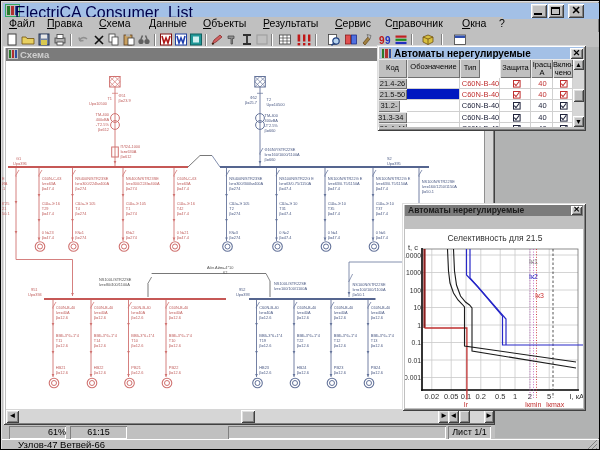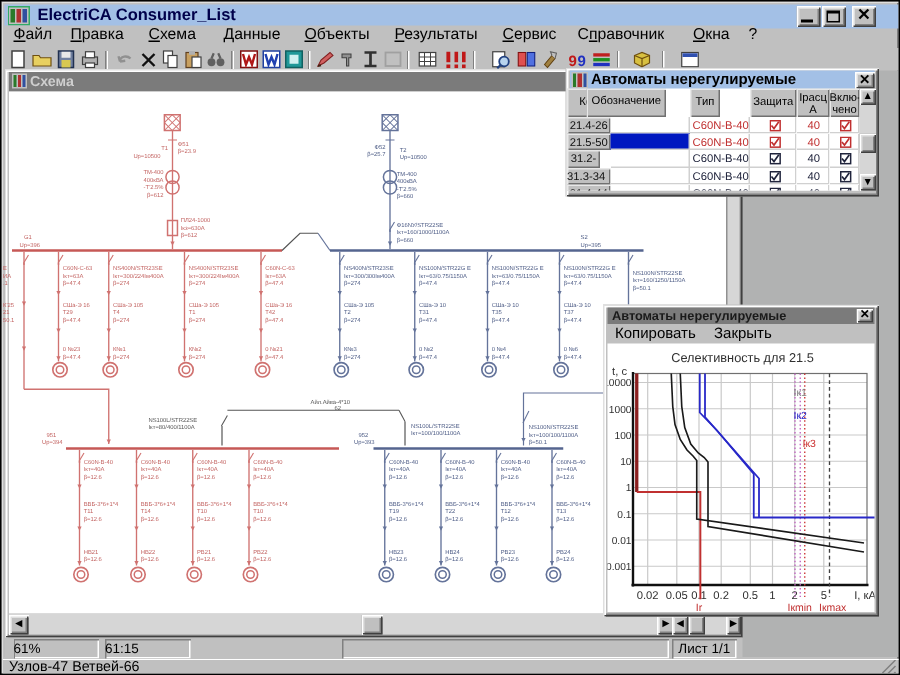--- a/index.html
+++ b/index.html
@@ -11,21 +11,21 @@
 .fld{position:absolute;background:#c0c0c0;box-shadow:inset 1px 1px 0 #808080,inset -1px -1px 0 #fff;font-size:9px;color:#000}
 </style></head><body>
 <div id="app">
 
 <div class="abs" style="left:2px;top:2px;width:596px;height:16px;background:#a3c0e6"></div>
 <div class="abs" style="left:4px;top:3px;width:15px;height:13px;background:#c0c0c0;box-shadow:inset 0 0 0 1px #3a6;overflow:hidden">
  <div class="abs" style="left:2px;top:2px;width:3px;height:9px;background:#2a7a2a"></div>
  <div class="abs" style="left:6px;top:2px;width:3px;height:9px;background:#b03030"></div>
  <div class="abs" style="left:10px;top:2px;width:3px;height:9px;background:#3050a0"></div>
 </div>
-<div class="abs" style="left:24px;top:3px;font-size:11px;font-weight:bold;color:#00004a">ElectriCA Consumer_List</div>
+<div class="abs" style="left:14px;top:3px;font-size:16px;font-weight:normal;color:#00004a">ElectriCA Consumer_List</div>
 <div class="abs btn" style="left:530px;top:3px;width:16px;height:14px">
       <div class="abs" style="left:3px;top:9px;width:8px;height:2px;background:#000"></div>
     </div>
 <div class="abs btn" style="left:547px;top:3px;width:16px;height:14px">
       <div class="abs" style="left:3px;top:3px;width:9px;height:8px;border:1px solid #000;border-top-width:2px"></div>
     </div>
 <div class="abs btn" style="left:567px;top:3px;width:16px;height:14px;font-size:11px;font-weight:bold;text-align:center;line-height:13px">✕</div>
 
 <div class="abs" style="left:2px;top:16px;width:500px;height:13px;background:#c0c0c0">
 <span class="mi" style="left:6px"><u>Ф</u>айл</span>
@@ -171,26 +171,26 @@
  <div class="abs" style="left:3px;top:363px;width:487px;height:14px;background:#d6d6d6"></div>
  <div class="abs btn" style="left:3px;top:364px;width:13px;height:13px;font-size:8px;text-align:center;line-height:12px">◄</div>
  <div class="abs btn" style="left:238px;top:364px;width:14px;height:13px"></div>
  <div class="abs btn" style="left:435px;top:364px;width:12px;height:13px;font-size:8px;text-align:center;line-height:12px">►</div>
  <div class="abs btn" style="left:445px;top:364px;width:11px;height:13px;font-size:8px;text-align:center;line-height:12px">◄</div>
  <div class="abs btn" style="left:456px;top:364px;width:11px;height:13px"></div>
  <div class="abs btn" style="left:481px;top:364px;width:10px;height:13px;font-size:8px;text-align:center;line-height:12px">►</div>
 </div>
 
 <div class="abs" style="left:2px;top:424px;width:492px;height:14px;background:#c0c0c0"></div>
-<div class="fld" style="left:8px;top:425px;width:57px;height:13px;text-align:left;line-height:13px">61%</div>
-<div class="fld" style="left:69px;top:425px;width:57px;height:13px;line-height:13px">61:15</div>
+<div class="fld" style="left:8px;top:425px;width:57px;height:13px;text-align:right;line-height:13px">61%</div>
+<div class="fld" style="left:69px;top:425px;width:57px;height:13px;text-align:center;line-height:13px">61:15</div>
 <div class="fld" style="left:227px;top:425px;width:218px;height:13px"></div>
 <div class="fld" style="left:447px;top:425px;width:43px;height:13px;text-align:center;line-height:13px">Лист 1/1</div>
 
-<div class="abs" style="left:1px;top:438px;width:598px;height:11px;background:#c0c0c0;box-shadow:inset 0 1px 0 #fff;font-size:9.5px;color:#000;padding-left:4px;line-height:12px">Узлов-47  Ветвей-66</div>
+<div class="abs" style="left:1px;top:438px;width:598px;height:11px;background:#c0c0c0;box-shadow:inset 0 1px 0 #fff;font-size:9.5px;color:#000;padding-left:16px;line-height:12px">Узлов-47  Ветвей-66</div>
 <svg class="abs" style="left:587px;top:439px" width="10" height="9">
       <path d="M9,0 L0,9 M9,4 L4,9 M9,8 L8,9" stroke="#808080" stroke-width="1" fill="none"></path>
     </svg>
 
 <svg class="abs" style="left:0;top:0" width="600" height="450" viewBox="0 0 600 450">
 <rect x="108.6" y="75.5" width="10.5" height="10.5" fill="none" stroke="#d07270" stroke-width="1"></rect>
 <line x1="108.6" y1="75.5" x2="119.1" y2="86.0" stroke="#d07270" stroke-width="0.7"></line>
 <line x1="119.1" y1="75.5" x2="108.6" y2="86.0" stroke="#d07270" stroke-width="0.7"></line>
 <line x1="113.8" y1="75.5" x2="108.6" y2="80.7" stroke="#d07270" stroke-width="0.7"></line>
 <line x1="119.1" y1="80.7" x2="113.8" y2="86.0" stroke="#d07270" stroke-width="0.7"></line>
@@ -550,21 +550,21 @@
 <div class="abs" style="left:3px;top:2px;width:203px;height:13px;background:#a3c0e6"></div>
 <div class="abs" style="left:4px;top:3px;width:11px;height:11px;background:#c0c0c0">
         <div class="abs" style="left:1px;top:1px;width:2px;height:9px;background:#2a7a2a"></div>
         <div class="abs" style="left:4px;top:1px;width:3px;height:9px;background:#b03030"></div>
         <div class="abs" style="left:8px;top:1px;width:2px;height:9px;background:#3050a0"></div>
       </div>
 <div class="abs" style="left:17px;top:3px;font-size:10px;font-weight:bold;color:#000">Автоматы нерегулируемые</div>
 <div class="abs btn" style="left:193px;top:3px;width:13px;height:11px;font-size:9px;font-weight:bold;text-align:center;line-height:10px">✕</div>
 <div class="abs" style="left:1px;top:14px;width:195px;height:68px;background:#fff;overflow:hidden">
 <div class="abs" style="left:0px;top:0;width:29px;height:19px;background:#c0c0c0;box-shadow:inset 1px 1px 0 #e8e8e8,inset -1px -1px 0 #707070;font-size:7.5px;text-align:center;padding-top:5px;line-height:8px;color:#000">Код</div>
-<div class="abs" style="left:13px;top:0;width:53px;height:19px;background:#c0c0c0;box-shadow:inset 1px 1px 0 #e8e8e8,inset -1px -1px 0 #707070;font-size:7.5px;text-align:center;padding-top:4px;line-height:8px;color:#000">Обозначение</div>
+<div class="abs" style="left:29px;top:0;width:53px;height:19px;background:#c0c0c0;box-shadow:inset 1px 1px 0 #e8e8e8,inset -1px -1px 0 #707070;font-size:7.5px;text-align:center;padding-top:4px;line-height:8px;color:#000">Обозначение</div>
 <div class="abs" style="left:82px;top:0;width:20px;height:19px;background:#c0c0c0;box-shadow:inset 1px 1px 0 #e8e8e8,inset -1px -1px 0 #707070;font-size:7.5px;text-align:center;padding-top:5px;line-height:8px;color:#000">Тип</div>
 <div class="abs" style="left:122px;top:0;width:31px;height:19px;background:#c0c0c0;box-shadow:inset 1px 1px 0 #e8e8e8,inset -1px -1px 0 #707070;font-size:7.5px;text-align:center;padding-top:5px;line-height:8px;color:#000">Защита</div>
 <div class="abs" style="left:153px;top:0;width:22px;height:19px;background:#c0c0c0;box-shadow:inset 1px 1px 0 #e8e8e8,inset -1px -1px 0 #707070;font-size:7.5px;text-align:center;padding-top:2px;line-height:8px;color:#000">Iрасц<br>А</div>
 <div class="abs" style="left:175px;top:0;width:20px;height:19px;background:#c0c0c0;box-shadow:inset 1px 1px 0 #e8e8e8,inset -1px -1px 0 #707070;font-size:7.5px;text-align:center;padding-top:2px;line-height:8px;color:#000">Вклю-<br>чено</div>
 <div class="abs" style="left:0;top:19.0px;width:29px;height:11.2px;background:#c0c0c0;box-shadow:inset 1px 1px 0 #e8e8e8,inset -1px -1px 0 #707070;font-size:7.5px;text-align:center;line-height:11.2px;color:#111">21.4-26</div>
 <div class="abs" style="left:29px;top:19.0px;width:53px;height:11.2px;background:#fff;box-shadow:inset -1px -1px 0 #d0d0d0"></div>
 <div class="abs" style="left:82px;top:19.0px;width:40px;height:11.2px;background:#fff;box-shadow:inset -1px -1px 0 #d0d0d0"></div>
 <div class="abs" style="left:122px;top:19.0px;width:31px;height:11.2px;background:#fff;box-shadow:inset -1px -1px 0 #d0d0d0"></div>
 <div class="abs" style="left:153px;top:19.0px;width:22px;height:11.2px;background:#fff;box-shadow:inset -1px -1px 0 #d0d0d0"></div>
 <div class="abs" style="left:175px;top:19.0px;width:20px;height:11.2px;background:#fff;box-shadow:inset -1px -1px 0 #d0d0d0"></div>
@@ -646,24 +646,20 @@
 <div class="abs" style="left:196px;top:14px;width:11px;height:68px;background:#d6d6d6"></div>
 <div class="abs btn" style="left:196px;top:14px;width:11px;height:11px;font-size:7px;text-align:center;line-height:11px">▲</div>
 <div class="abs btn" style="left:196px;top:44px;width:11px;height:13px"></div>
 <div class="abs btn" style="left:196px;top:71px;width:11px;height:11px;font-size:7px;text-align:center;line-height:11px">▼</div>
 </div>
 
 <div class="abs raised" style="left:401px;top:202px;width:184px;height:208px;background:#c0c0c0">
 <div class="abs" style="left:3px;top:2px;width:178px;height:11px;background:#7b7b7b"></div>
 <div class="abs" style="left:6px;top:2px;font-size:8.5px;font-weight:bold;color:#1a1a1a">Автоматы нерегулируемые</div>
 <div class="abs btn" style="left:169px;top:3px;width:11px;height:9px;font-size:8px;font-weight:bold;text-align:center;line-height:8px">✕</div>
-<div class="abs" style="left:3px;top:13px;width:178px;height:13px;background:#c0c0c0;font-size:10px;color:#000">
-        <span class="abs" style="left:5px;top:1px">Копировать</span>
-        <span class="abs" style="left:71px;top:1px">Закрыть</span>
-      </div>
 <div class="abs" style="left:3px;top:26px;width:178px;height:179px;background:#fff"></div>
 <svg class="abs" style="left:3px;top:26px" width="178" height="179" viewBox="3 26 178 179">
 <text x="93" y="38" font-size="8.5" fill="#303030" text-anchor="middle" font-family="Liberation Sans,sans-serif">Селективность для 21.5</text>
 <text x="6" y="47" font-size="7.5" fill="#303030" text-anchor="start" font-family="Liberation Sans,sans-serif">t, c</text>
 <line x1="29.8" y1="46" x2="29.8" y2="187" stroke="#c9c9c9" stroke-width="0.8"></line>
 <line x1="49.2" y1="46" x2="49.2" y2="187" stroke="#c9c9c9" stroke-width="0.8"></line>
 <line x1="64.0" y1="46" x2="64.0" y2="187" stroke="#c9c9c9" stroke-width="0.8"></line>
 <line x1="78.8" y1="46" x2="78.8" y2="187" stroke="#c9c9c9" stroke-width="0.8"></line>
 <line x1="98.2" y1="46" x2="98.2" y2="187" stroke="#c9c9c9" stroke-width="0.8"></line>
 <line x1="113.0" y1="46" x2="113.0" y2="187" stroke="#c9c9c9" stroke-width="0.8"></line>

